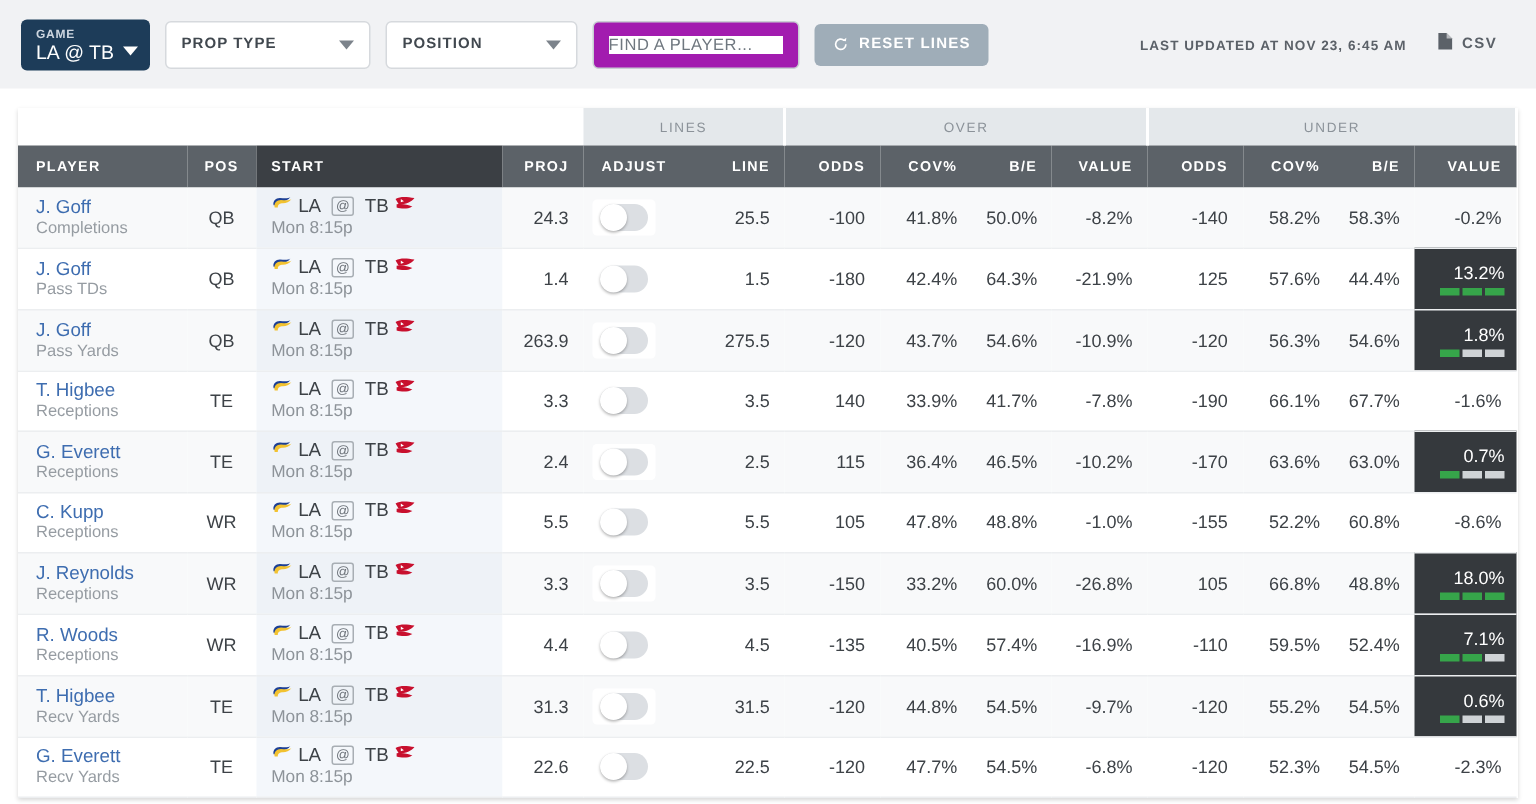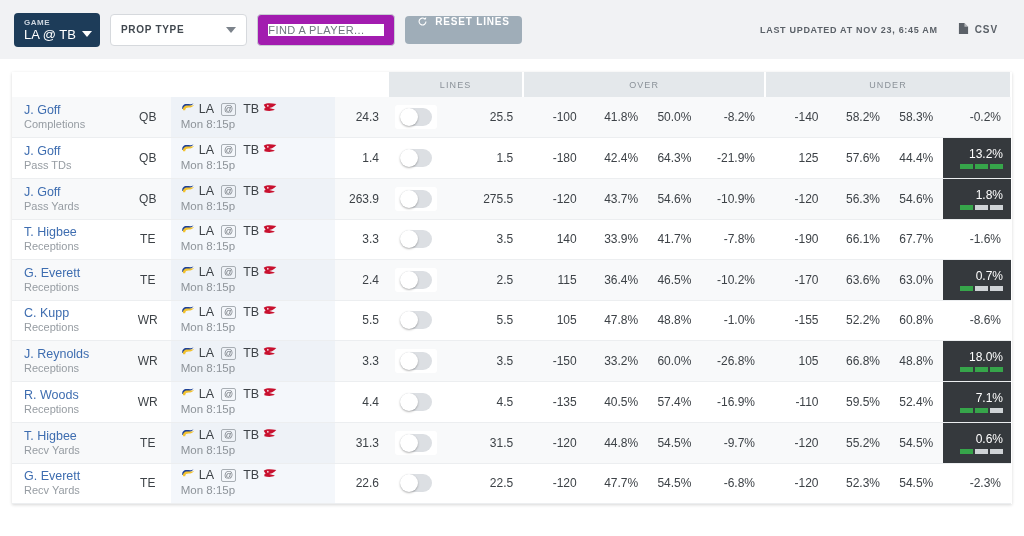--- a/index.html
+++ b/index.html
@@ -84,20 +84,21 @@
     color: #41484f; letter-spacing: .4px;
   }
   .search-box input::placeholder { color: #6f777f; letter-spacing: .4px; }
 
   .reset-btn {
     background: #9fadb8;
     border-radius: 4px;
     height: 28px;
     margin-left: 10px;
     display: flex;
+    align-items: center;
     padding: 0 12px;
     cursor: pointer;
   }
   .reset-btn .rb-label {
     font-size: 10px; font-weight: bold; letter-spacing: .8px; color: #ffffff;
   }
   .refresh-icon { margin-right: 7px; display: flex; }
 
   .toolbar-right {
     margin-left: auto;
@@ -225,20 +226,24 @@
     <span class="gb-label">GAME</span>
     <span class="gb-value">LA @ TB</span>
     <span class="caret"></span>
   </div>
 
   <div class="pill">
     <span class="pl-label">PROP TYPE</span>
     <span class="caret"></span>
   </div>
 
+  <div class="pill">
+    <span class="pl-label">POSITION</span>
+    <span class="caret"></span>
+  </div>
 
   <div class="search-box">
     <input type="text" placeholder="FIND A PLAYER..." style="">
   </div>
 
   <div class="reset-btn">
     <span class="refresh-icon">
       <svg width="11" height="11" viewBox="0 0 16 16">
         <path d="M13 8a5 5 0 1 1-1.6-3.65" fill="none" stroke="#ffffff" stroke-width="1.6"></path>
         <path d="M13.4 1.6 L13 5 L9.6 4.6 Z" fill="#ffffff"></path>
@@ -280,20 +285,36 @@
         <col style="width:66px">
     </colgroup>
 
     <thead>
       <tr class="grp">
         <th class="blank" colspan="4"></th>
         <th colspan="2">LINES</th>
         <th colspan="4">OVER</th>
         <th colspan="4">UNDER</th>
       </tr>
+      <tr class="cols">
+        <th class="left">PLAYER</th>
+        <th class="ctr">POS</th>
+        <th class="start-col">START</th>
+        <th>PROJ</th>
+        <th class="left">ADJUST</th>
+        <th>LINE</th>
+        <th>ODDS</th>
+        <th>COV%</th>
+        <th>B/E</th>
+        <th>VALUE</th>
+        <th>ODDS</th>
+        <th>COV%</th>
+        <th>B/E</th>
+        <th>VALUE</th>
+      </tr>
     </thead>
 
     <tbody id="tbody">
         <tr class="odd">
           <td class="player-cell">
             <div class="p-name">J. Goff</div>
             <div class="p-prop">Completions</div>
           </td>
           <td class="pos-cell">QB</td>
           <td class="start-cell">

